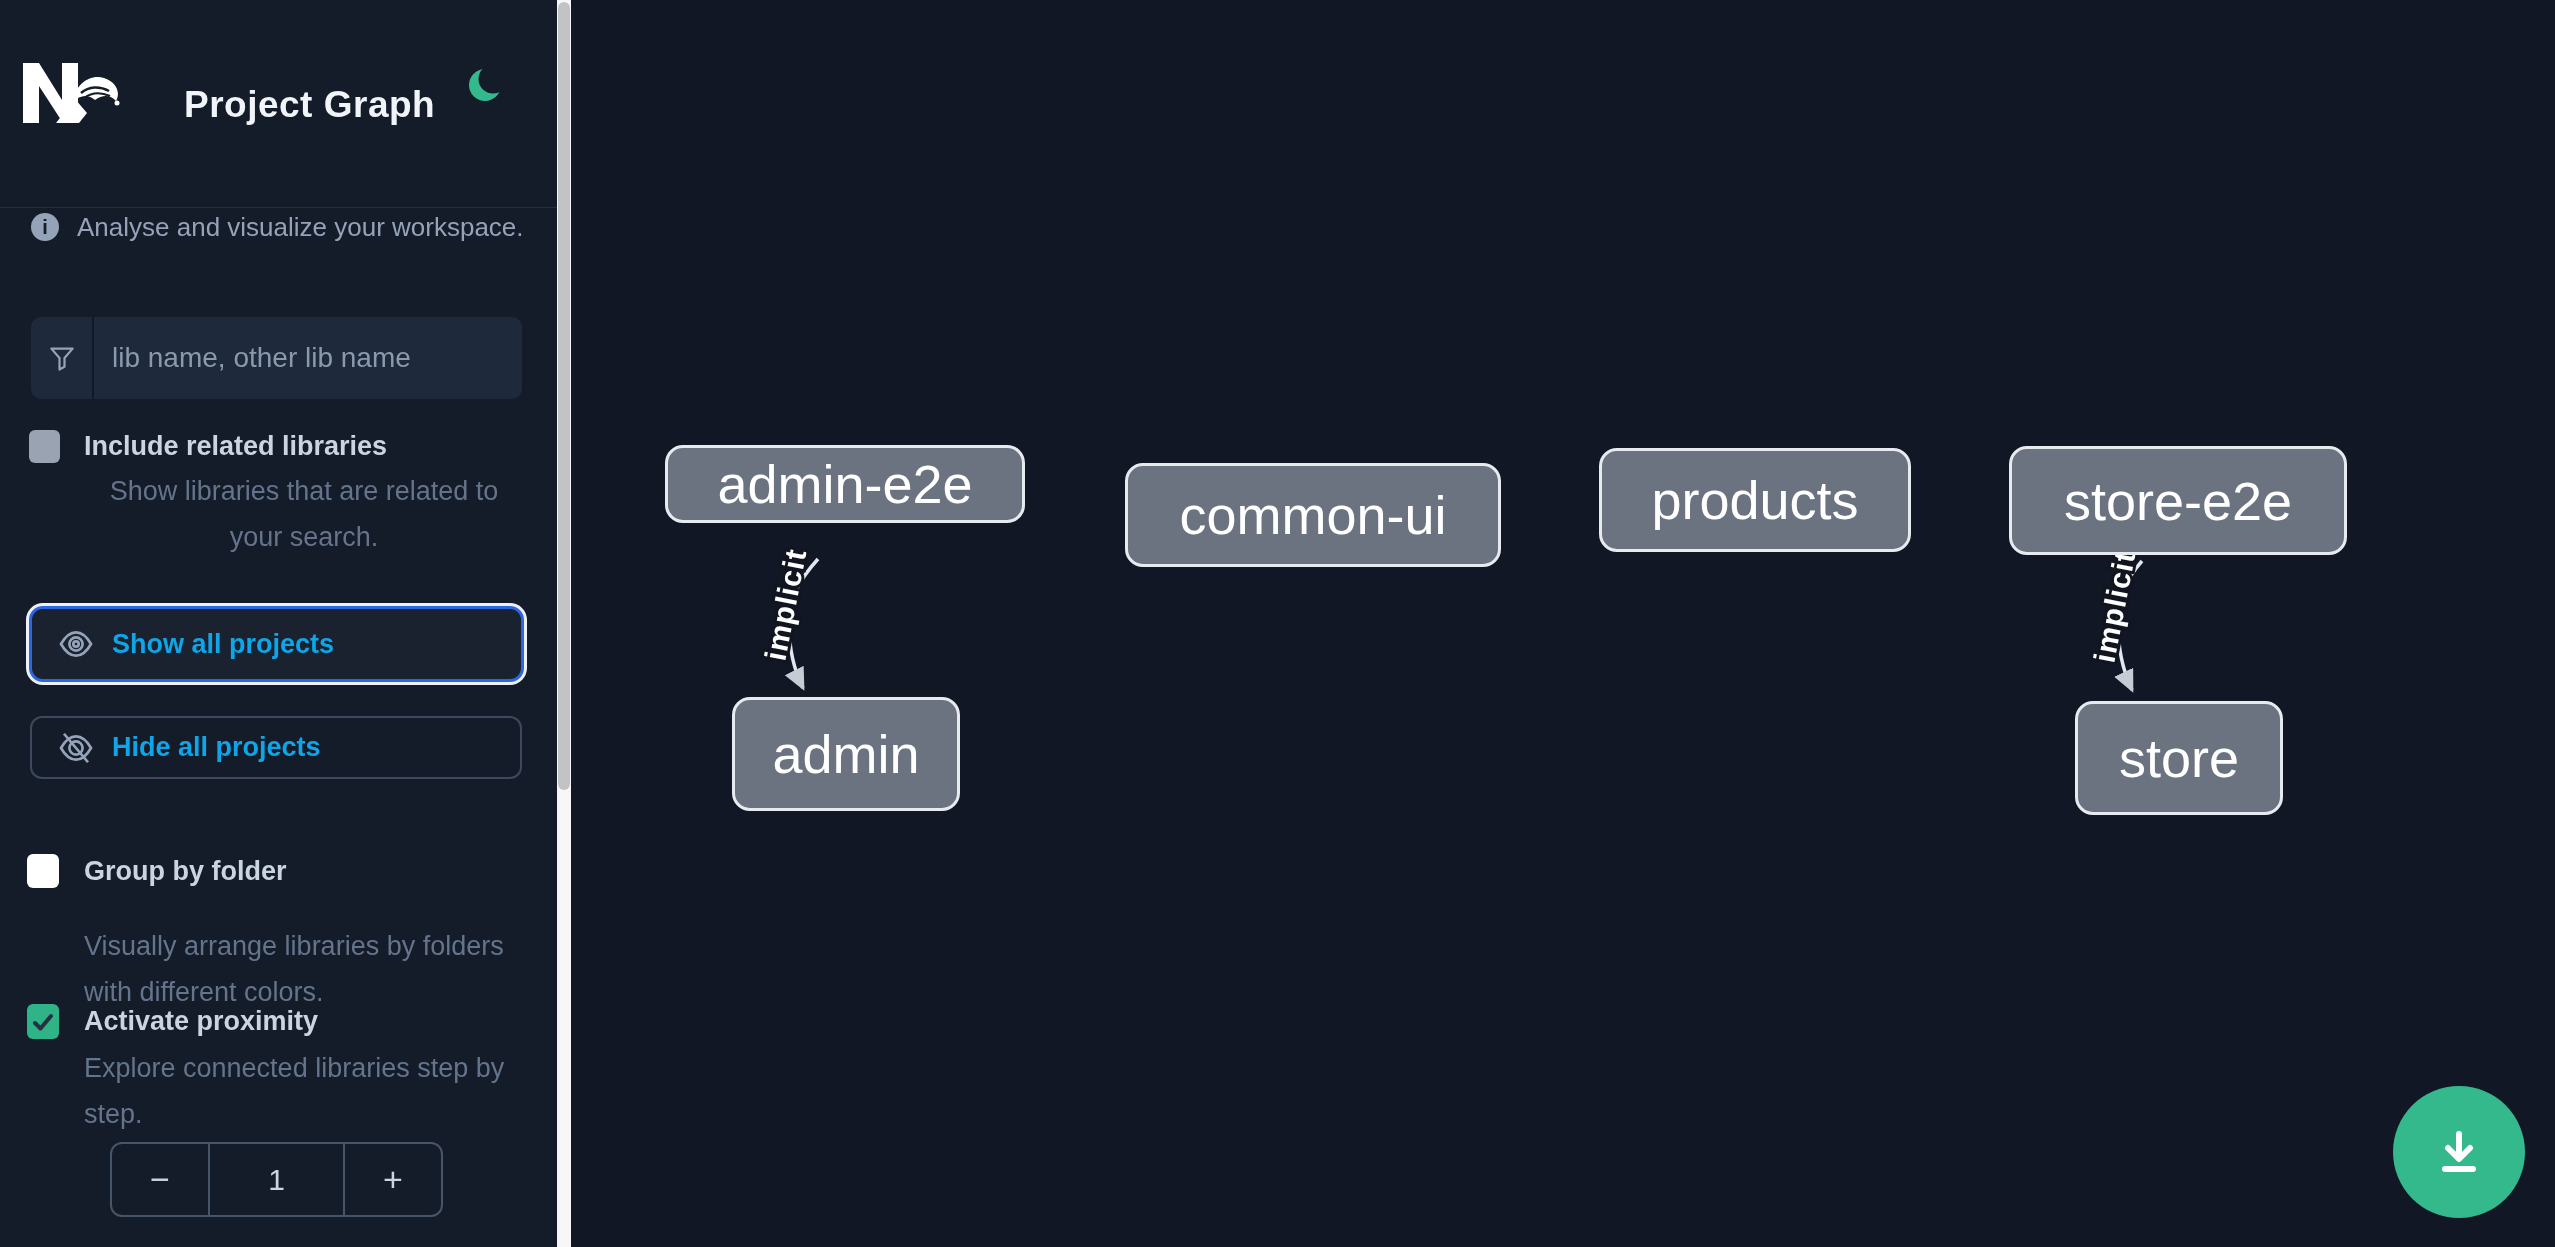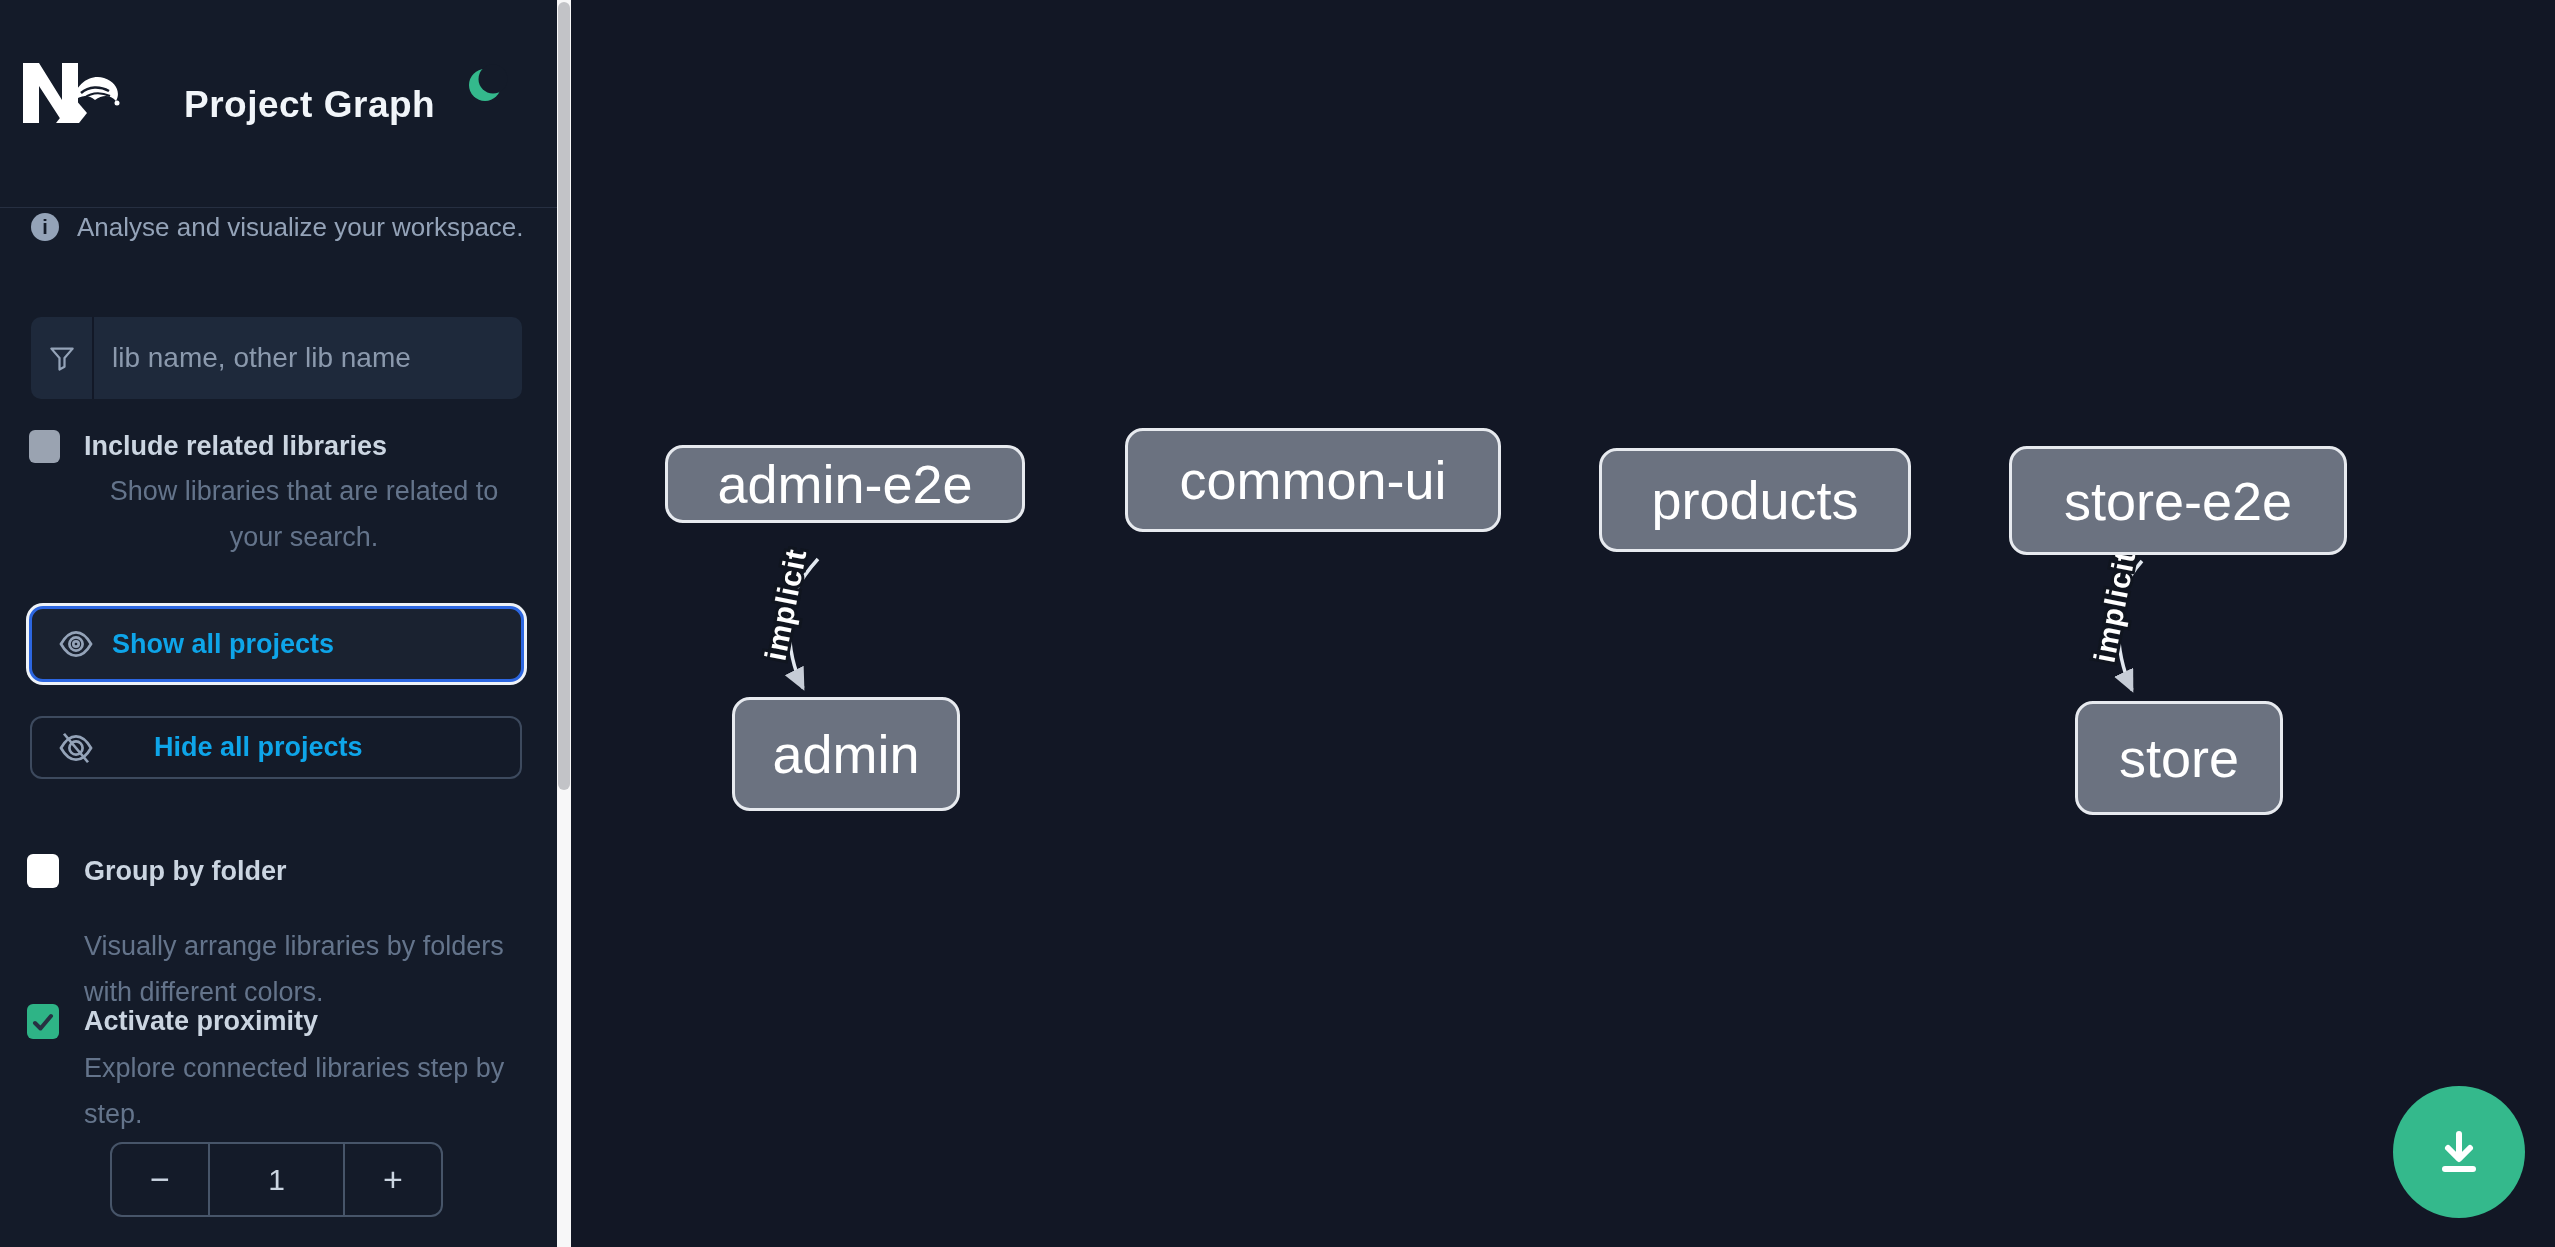--- a/index.html
+++ b/index.html
@@ -30,21 +30,21 @@
   .opt-checkbox { position:absolute; width:31px; height:33px; border-radius:6px; cursor:pointer; }
   .cb-gray  { background:#9aa3b1; }
   .cb-white { background:#ffffff; }
   .cb-green { background:#2eb486; display:flex; align-items:center; justify-content:center; }
   .opt-label { position:absolute; left:84px; font-size:27px; font-weight:600; color:#cbd5e1; }
   .opt-desc  { position:absolute; left:84px; width:440px; font-size:27px; color:#64748b; line-height:46px; }
 
   .btn { position:absolute; display:flex; align-items:center; cursor:pointer; background:#161e2c; }
   .btn-show { left:29px; top:606px; width:495px; height:76px; border:3px solid #2c66e0; border-radius:14px;
               box-shadow:0 0 0 3px #eef2f7; background:#1a2230; }
-  .btn-hide { left:30px; top:716px; width:492px; height:63px; border:2px solid #3d4a5e; border-radius:12px; background:transparent;gap:42px; }
+  .btn-hide { left:30px; top:716px; width:492px; height:63px; border:2px solid #3d4a5e; border-radius:12px; background:transparent; }
   .btn .btn-icon { margin-left:26px; width:36px; height:36px; flex:0 0 36px; display:flex; align-items:center; justify-content:center; }
   .btn .btn-label { margin-left:18px; font-size:27px; font-weight:600; color:#0ea5e9; }
 
   .stepper { position:absolute; left:110px; top:1142px; width:333px; height:75px; border:2px solid #475569;
              border-radius:12px; display:flex; color:#cbd5e1; overflow:hidden; }
   .step-btn { width:96px; display:flex; align-items:center; justify-content:center; font-size:34px; cursor:pointer; }
   .step-val { flex:1; display:flex; align-items:center; justify-content:center; font-size:30px;
               border-left:2px solid #475569; border-right:2px solid #475569; }
 
   .scrollbar-track { position:absolute; left:557px; top:0; width:14px; height:1247px; background:#f7f7f8; }
@@ -52,21 +52,21 @@
 
   
   .canvas { position:absolute; left:571px; top:0; width:1984px; height:1247px; background:#121725; }
   .edges-svg { position:absolute; left:0; top:0; width:1984px; height:1247px; pointer-events:none; }
   .edge-label { font-family:"Liberation Sans", sans-serif; font-size:30px; font-weight:bold; fill:#ffffff;
                 stroke:#10151f; stroke-width:6px; paint-order:stroke; letter-spacing:1px; }
 
   .node { position:absolute; background:#6b7280; border:3px solid #e7eaef; border-radius:18px;
           display:flex; align-items:center; justify-content:center; color:#ffffff; font-size:54px; cursor:pointer; }
   .node-admin-e2e { left:94px;  top:445px; width:360px; height:78px; }
-  .node-common-ui { left:554px; top:428px; width:376px; height:104px; }
+  .node-common-ui { left:554px; top:463px; width:376px; height:104px; }
   .node-products  { left:1028px;top:448px; width:312px; height:104px; }
   .node-store-e2e { left:1438px;top:446px; width:338px; height:109px; }
   .node-admin     { left:161px; top:697px; width:228px; height:114px; }
   .node-store     { left:1504px;top:701px; width:208px; height:114px; }
 
   .fab { position:absolute; left:2393px; top:1086px; width:132px; height:132px; border-radius:50%;
          background:#34b98c; display:flex; align-items:center; justify-content:center; cursor:pointer; }
 </style>
 </head>
 <body>

